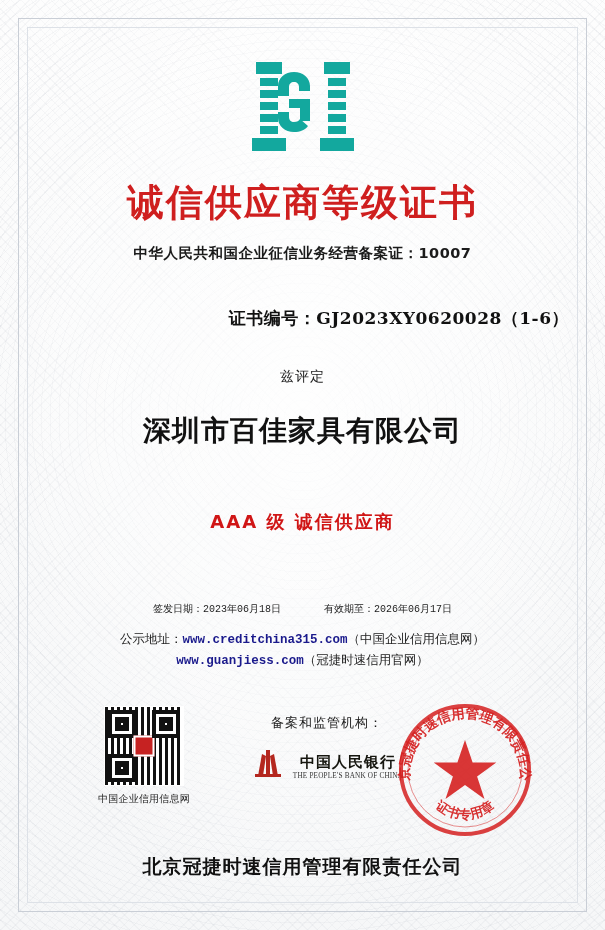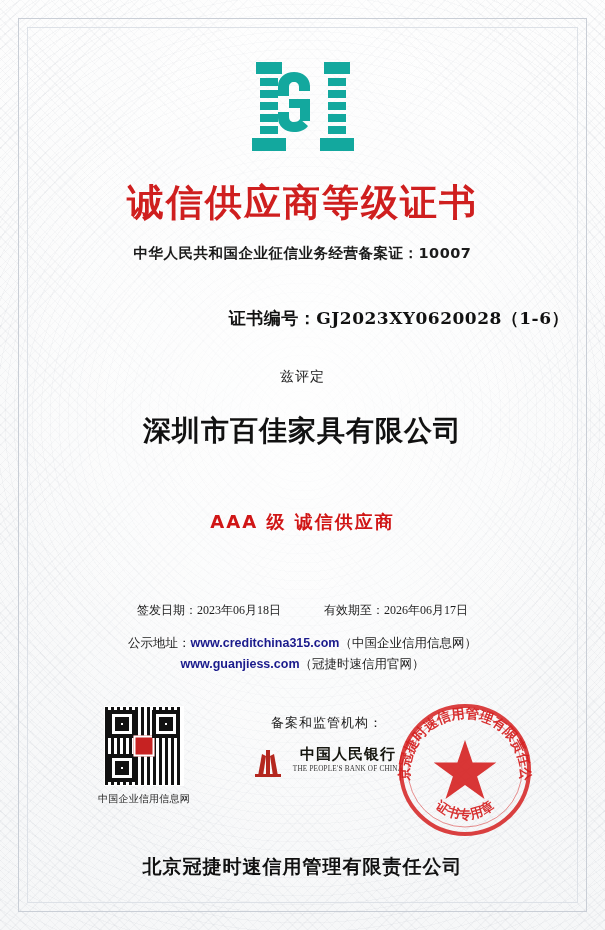--- a/index.html
+++ b/index.html
@@ -107,28 +107,28 @@
     font-weight: bold;
     color: #d01616;
     letter-spacing: 2px;
   }
 
   .dates {
     margin-top: 68px;
     display: flex;
     justify-content: center;
     gap: 43px;
-    font-family: Liberation Serif, serif;
-    font-size: 12px;
+    font-family: Liberation Mono, monospace;
+    font-size: 10px;
     color: #1c1c1c;
   }
 
   .publish {
     margin-top: 14px;
-    font-family: Liberation Sans, sans-serif;
+    font-family: Liberation Mono, monospace;
     font-size: 12.5px;
     color: #1c1c1c;
     line-height: 1.7;
   }
   .publish .label { color: #1c1c1c; }
   .publish .url { color: #1a1a8c; font-weight: bold; }
 
   
   .bottom {
     position: absolute;
@@ -199,21 +199,21 @@
   }
   .regulator-label {
     font-family: "DejaVu Sans", "Liberation Sans", sans-serif;
     font-size: 13px;
     color: #1b1b1b;
     letter-spacing: 1px;
   }
   .pboc {
     margin-top: 14px;
     display: flex;
-    align-items: flex-start;
+    align-items: flex-end;
     justify-content: center;
     gap: 8px;
   }
   .pboc-text-cn {
     font-family: "DejaVu Sans", "Liberation Sans", sans-serif;
     font-size: 15px;
     font-weight: bold;
     color: #16160f;
     letter-spacing: 1px;
     line-height: 1.1;

